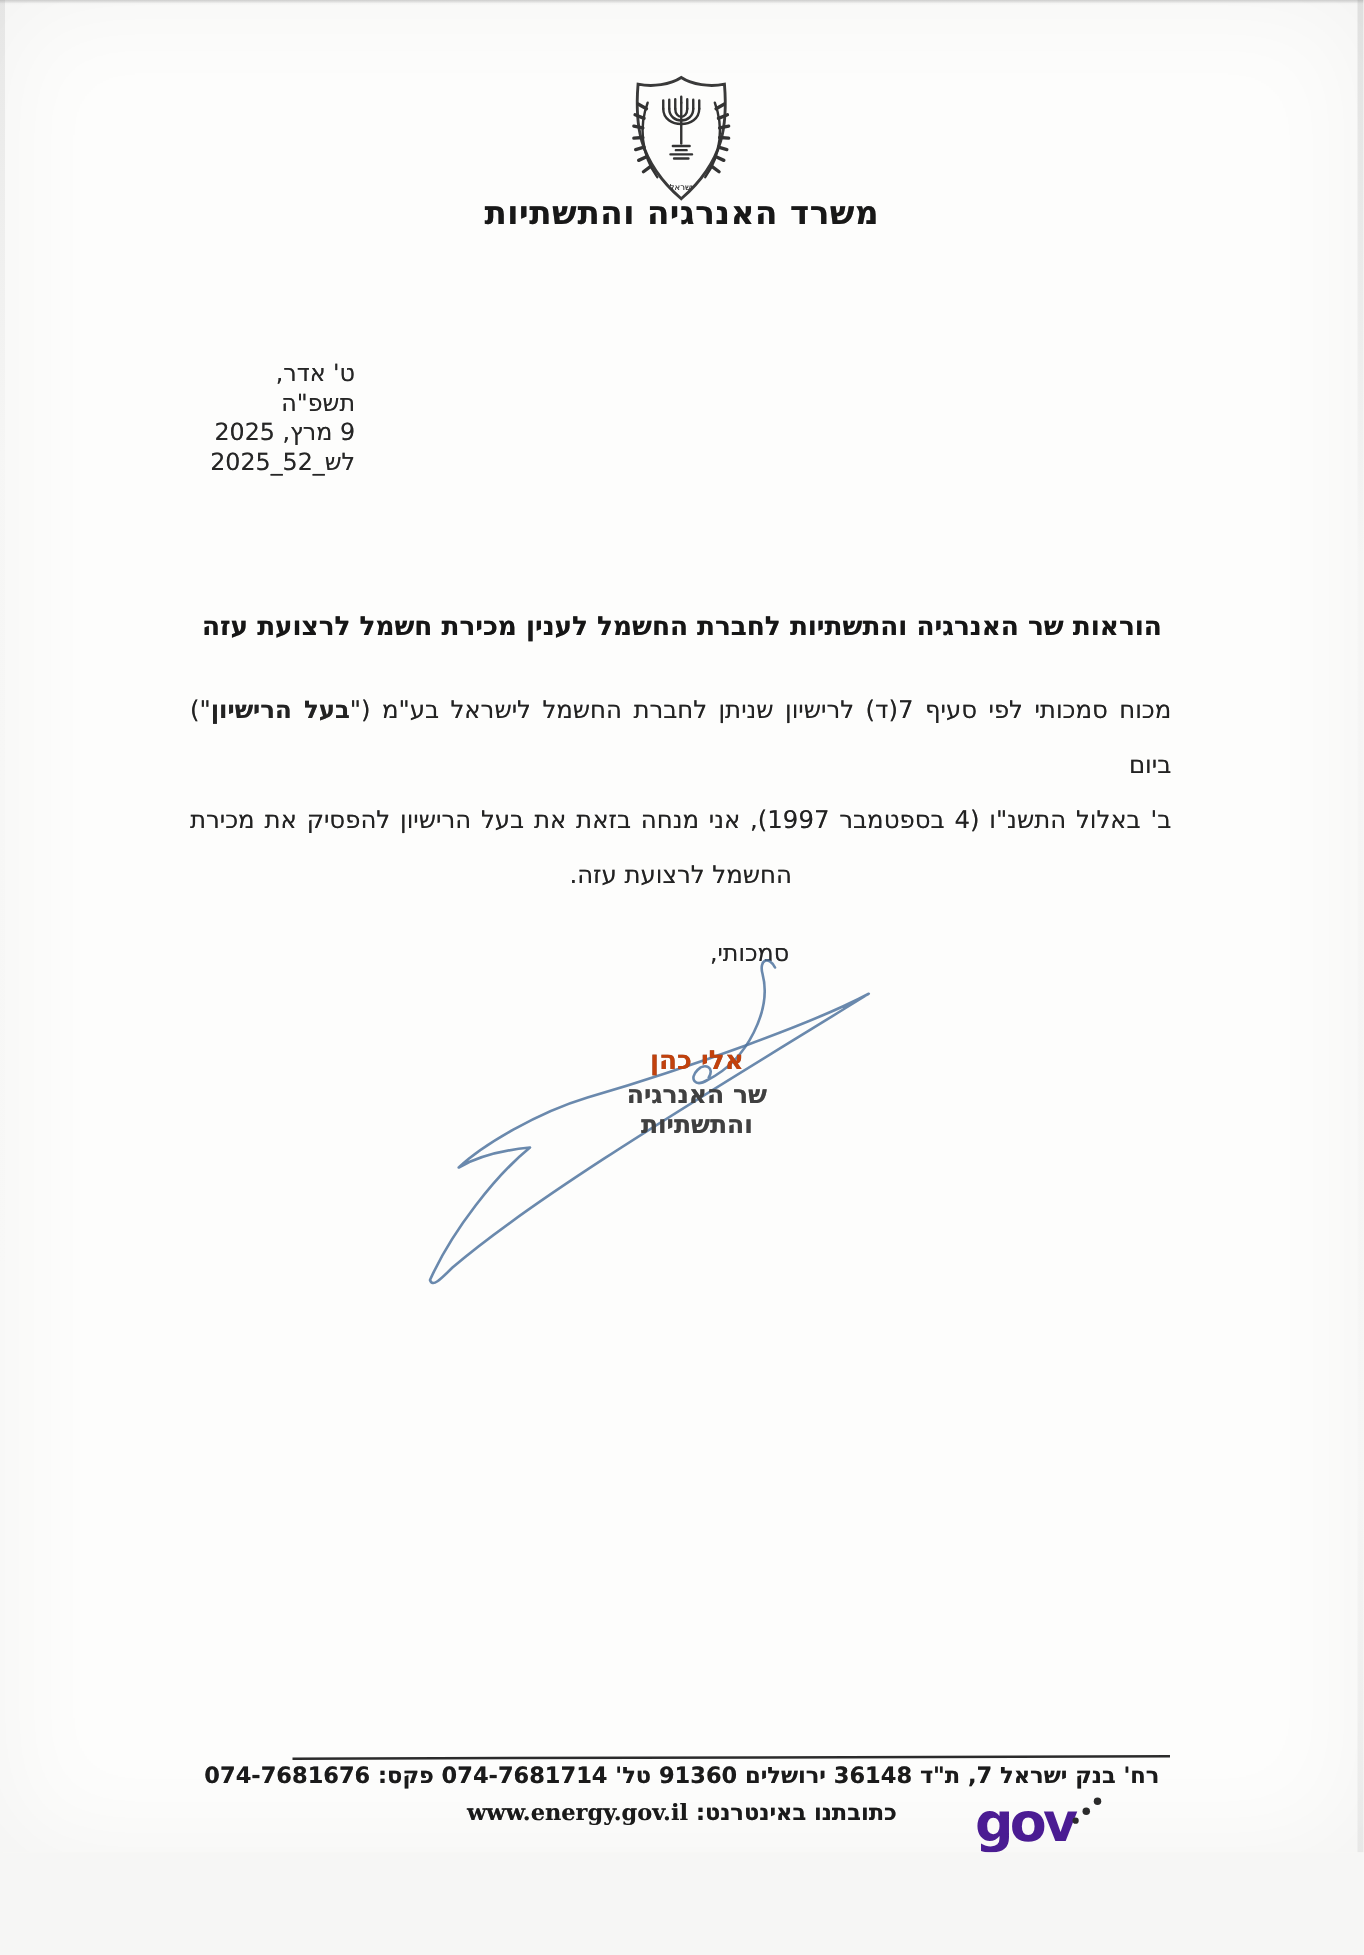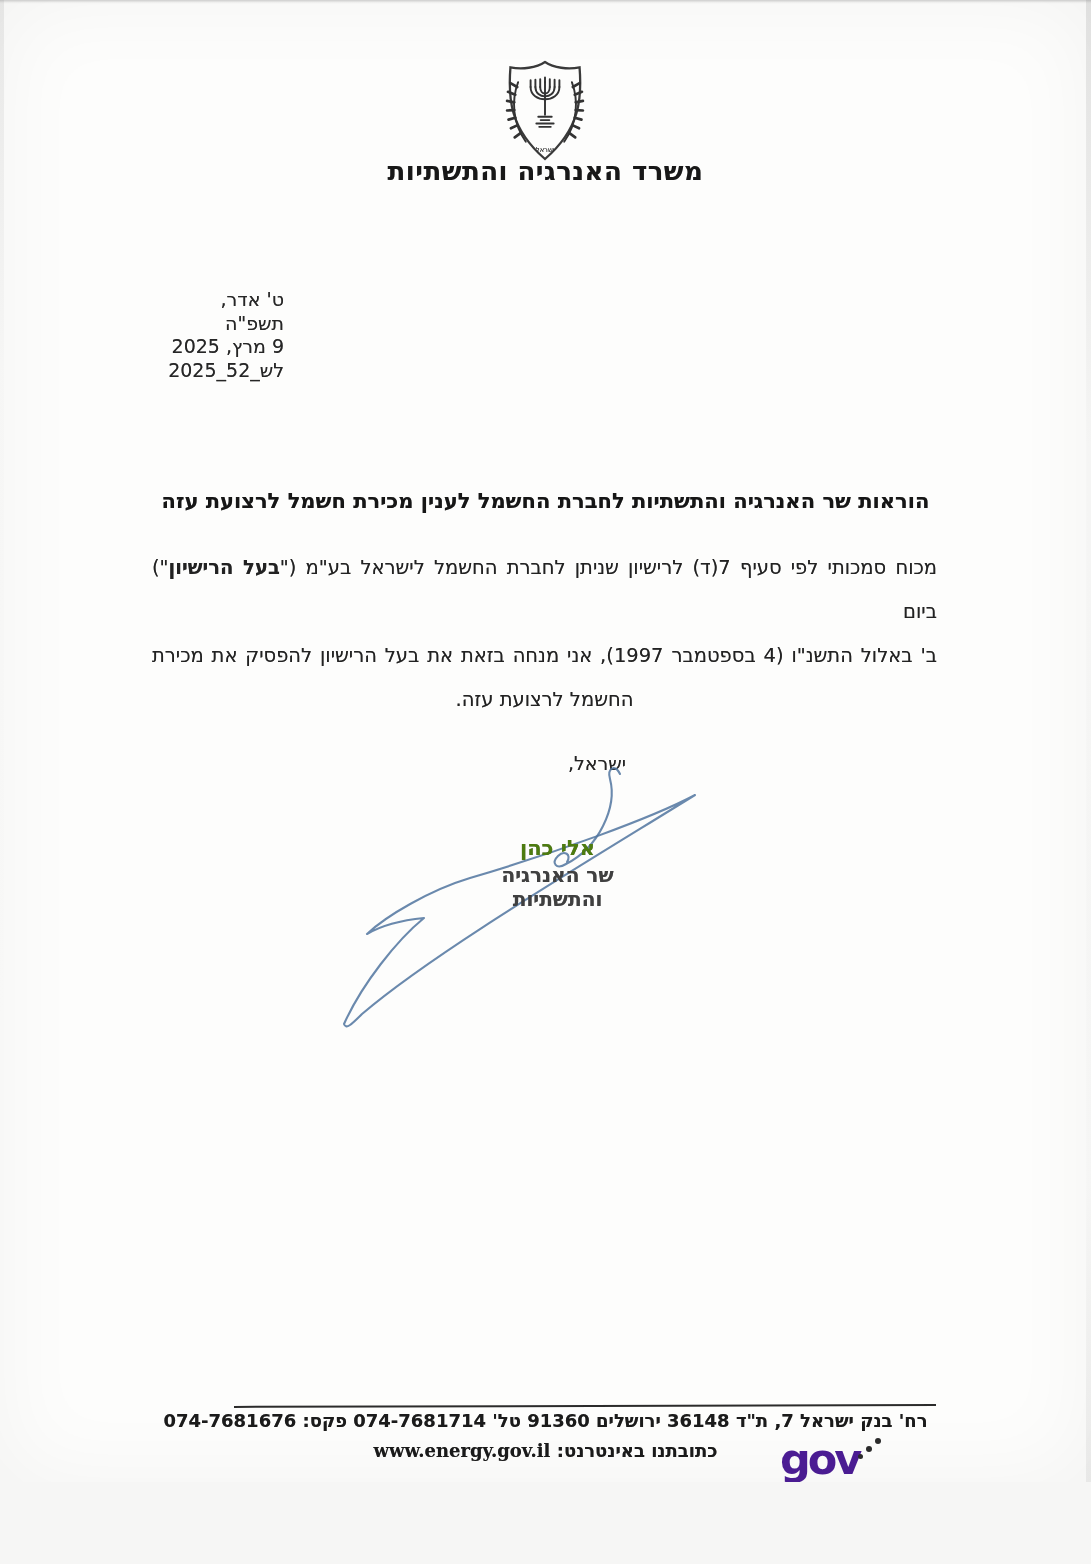--- a/index.html
+++ b/index.html
@@ -31,21 +31,21 @@
     direction:rtl;font-weight:bold;font-size:21px;color:#161616;margin-top:41px;}
 
   .body-text{position:absolute;top:546px;left:152px;width:785px;
     direction:rtl;font-size:19.5px;line-height:44px;color:#222;}
   .jline{text-align:justify;text-align-last:justify;}
   .lastline{text-align:center;}
   .bold-term{font-weight:bold;}
 
   .salutation{position:absolute;top:752px;left:568px;direction:rtl;font-size:19px;color:#242424;}
   .signer-block{position:absolute;top:836px;left:455px;width:205px;text-align:center;direction:rtl;}
-  .signer-name{font-weight:bold;font-size:21px;color:#4d7c0f;}
+  .signer-name{font-weight:bold;font-size:21px;color:#c2410c;}
   .signer-title{font-weight:bold;font-size:20px;color:#404040;margin-top:3px;}
 
   .signature-svg{position:absolute;left:322px;top:758px;width:395px;height:290px;}
   .signature-svg path{stroke:#50749f;fill:none;stroke-width:2.1;
     stroke-linecap:round;stroke-linejoin:round;opacity:.85;}
 
   .footer-rule{position:absolute;top:1405px;left:234px;width:702px;height:0;
     border-top:2.6px solid #2b2b2b;transform:rotate(-.15deg);}
   .footer-line1{position:absolute;top:1410px;left:0;width:100%;text-align:center;
     direction:rtl;font-weight:bold;font-size:18px;color:#1b1b1b;}
@@ -100,21 +100,21 @@
   </div>
 
   <div class="subject-line">הוראות שר האנרגיה והתשתיות לחברת החשמל לענין מכירת חשמל לרצועת עזה</div>
 
   <div class="body-text">
     <div class="jline"><span>מכוח סמכותי לפי סעיף 7(ד) לרישיון שניתן לחברת החשמל לישראל בע"מ ("</span><span class="bold-term">בעל הרישיון</span><span>") ביום</span></div>
     <div class="jline">ב' באלול התשנ"ו (4 בספטמבר 1997), אני מנחה בזאת את בעל הרישיון להפסיק את מכירת</div>
     <div class="lastline">החשמל לרצועת עזה.</div>
   </div>
 
-  <div class="salutation">ישראל,</div>
+  <div class="salutation">סמכותי,</div>
 
   <svg class="signature-svg" viewBox="0 0 395 290">
     <path d="M298 16 C293 6 285 10 288 21 C292 36 289 52 281 68 C272 86 258 99 244 106 C234 112 229 105 236 98 C242 92 250 96 245 104"></path>
     <path d="M373 37 C330 60 230 96 148 120 C108 132 64 158 45 176 C62 166 82 162 102 160 C75 182 40 226 22 266 C24 272 30 266 40 256 C110 196 255 110 373 37 Z" fill="none"></path>
   </svg>
 
   <div class="signer-block">
     <div class="signer-name">אלי כהן</div>
     <div class="signer-title">שר האנרגיה והתשתיות</div>
   </div>

